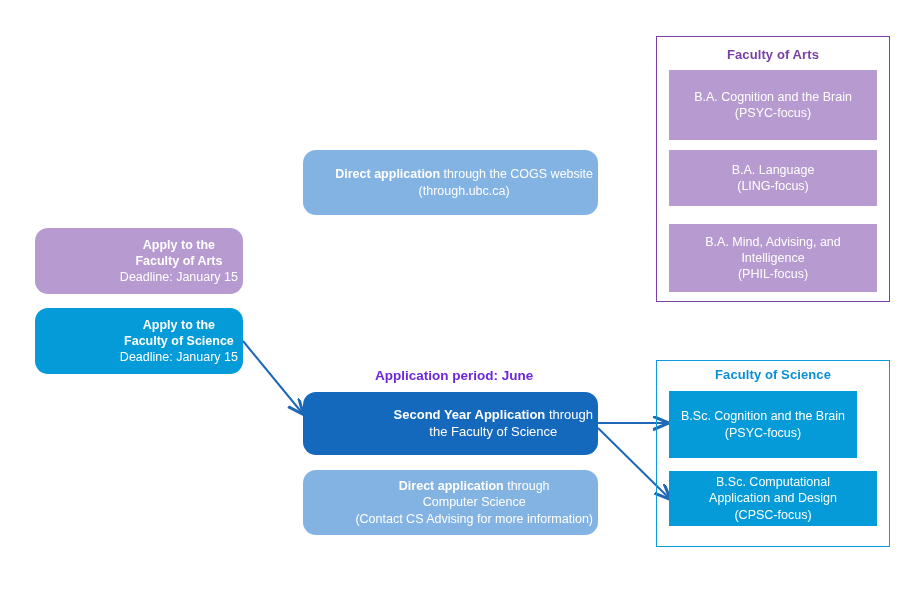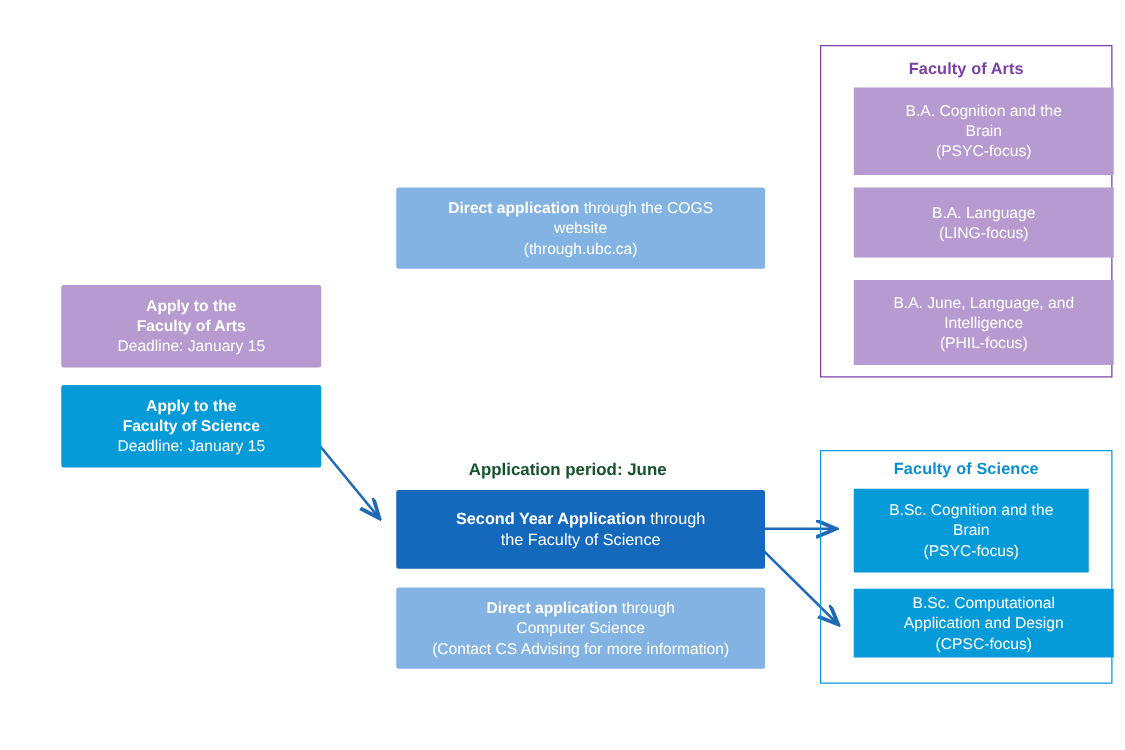--- a/index.html
+++ b/index.html
@@ -20,25 +20,25 @@
   }
   .box {
     position: absolute;
     box-sizing: border-box;
     display: flex;
     align-items: center;
     justify-content: center;
     text-align: center;
     color: #ffffff;
     line-height: 1.30;
-    padding: 4px 28px;
-    margin-left: 14px;
+    padding: 4px 5px;
   }
   .rounded {
-    border-radius: 2px;
+    border-radius: 13px;
+    justify-content: flex-end;
   }
   .sq {
     border-radius: 0;
   }
   .box .t {
     display: block;
   }
   .b {
     font-weight: bold;
   }
@@ -67,21 +67,21 @@
     left: 0;
     top: 0;
     width: 900px;
     height: 600px;
     pointer-events: none;
   }
   .label {
     position: absolute;
     font-weight: bold;
     font-size: 13.5px;
-    color: #14532d;
+    color: #6d28d9;
     white-space: nowrap;
   }
 </style>
 </head>
 <body>
 
 <div id="canvas">
 
   <svg class="connectors" viewBox="0 0 900 600">
     <defs>
@@ -149,21 +149,21 @@
 
     <div class="box sq" style="left:12px; top:113px; width:208px; height:56px; background:#b69ad0; font-size:12.5px;">
       <div>
         <span class="t">B.A. Language</span>
         <span class="t">(LING-focus)</span>
       </div>
     </div>
 
     <div class="box sq" style="left:12px; top:187px; width:208px; height:68px; background:#b69ad0; font-size:12.5px;">
       <div>
-        <span class="t">B.A. June, Language, and</span>
+        <span class="t">B.A. Mind, Advising, and</span>
         <span class="t">Intelligence</span>
         <span class="t">(PHIL-focus)</span>
       </div>
     </div>
   </div>
 
   <div class="container sci-border" style="left:656px; top:360px; width:234px; height:187px;">
     <div class="container-title sci-title" style="top:6px;">Faculty of Science</div>
 
     <div class="box sq" style="left:12px; top:30px; width:188px; height:67px; background:#059bd8; font-size:12.5px;">

